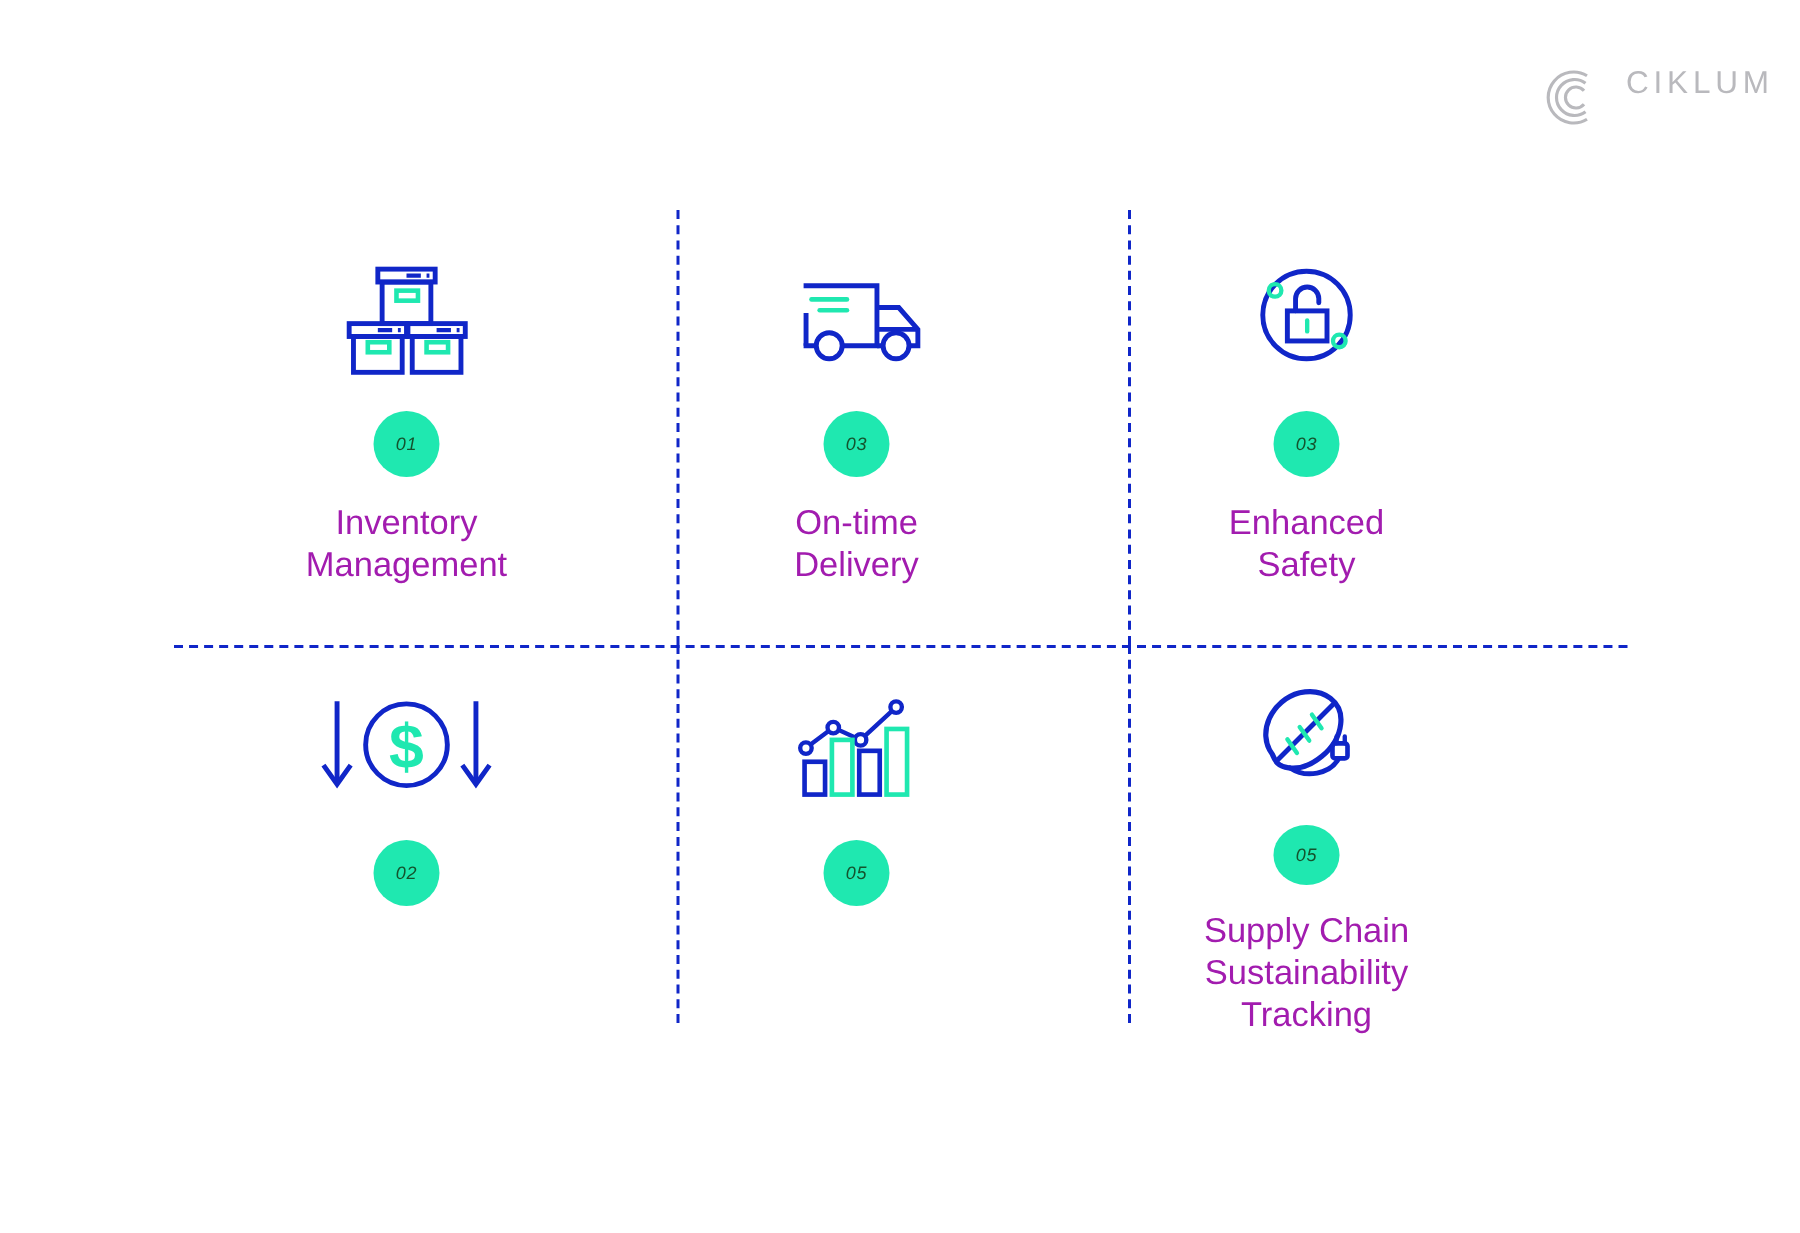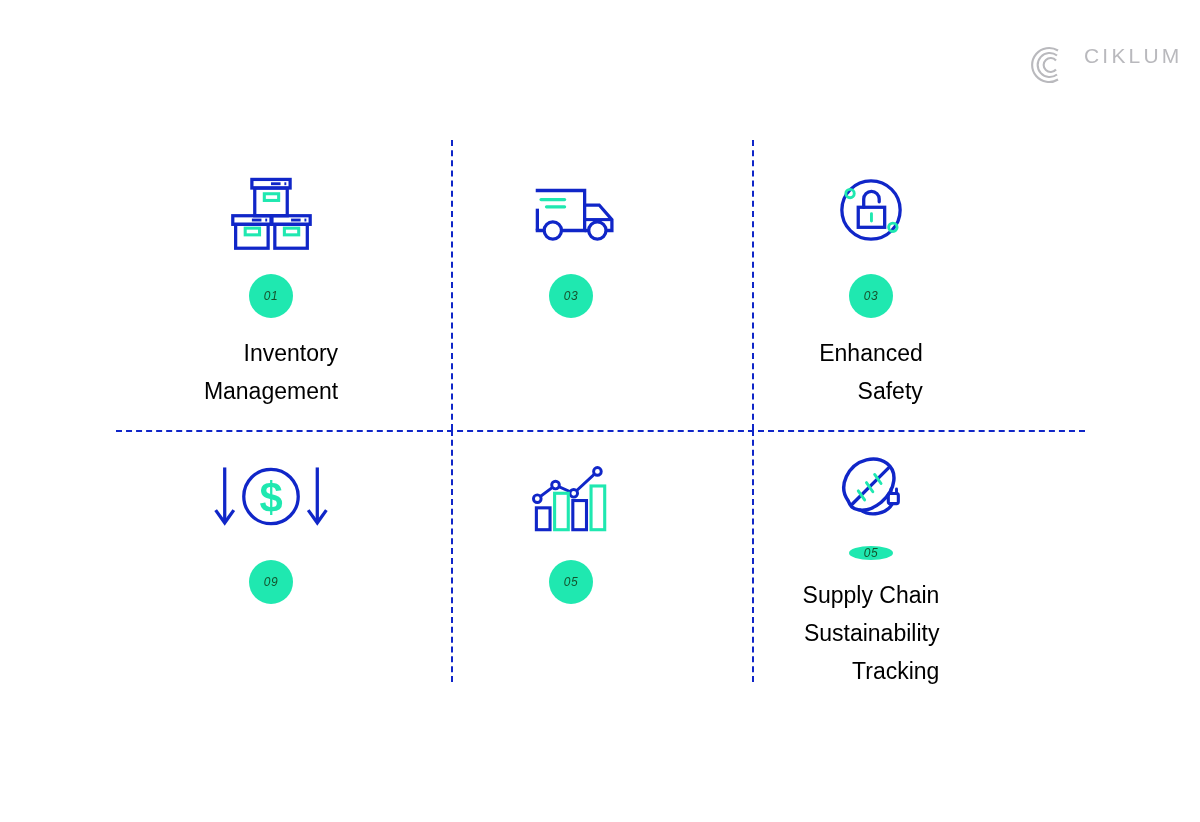--- a/index.html
+++ b/index.html
@@ -89,24 +89,24 @@
     font-size: 12px;
     display: flex;
     align-items: center;
     justify-content: center;
     margin-top: 16px;
     letter-spacing: 0.5px;
     font-style: italic;
   }
   .label {
     margin-top: 16px;
-    color: #000000;
+    color: #a21caf;
     font-size: 23px;
-    line-height: 38px;
-    text-align: right;
+    line-height: 28px;
+    text-align: center;
     white-space: pre-line;
   }
 </style>
 </head>
 <body>
 
 <div class="brand">
   <span class="brand-mark">
     <svg viewBox="0 0 42 42" width="42" height="42" aria-hidden="true">
       <path d="M30 6.5 A17 17 0 1 0 30 35.5" fill="none" stroke="#b9b9bd" stroke-width="2.1"></path>
@@ -166,20 +166,22 @@
           <line x1="70" y1="50" x2="100" y2="50" stroke="#1026c8" stroke-width="3.4"></line>
 
           <circle cx="35" cy="62" r="9.5" fill="#ffffff" stroke="#1026c8" stroke-width="3.6"></circle>
           <circle cx="84" cy="62" r="9.5" fill="#ffffff" stroke="#1026c8" stroke-width="3.6"></circle>
 
           <line x1="22" y1="28" x2="48" y2="28" stroke="#1fe8b0" stroke-width="3.4" stroke-linecap="round"></line>
           <line x1="28" y1="36" x2="48" y2="36" stroke="#1fe8b0" stroke-width="3.4" stroke-linecap="round"></line>
         </svg>
       </div>
       <div class="badge">03</div>
+      <div class="label">On-time
+Delivery</div>
     </div>
 
     <div class="cell">
       <div class="icon-box">
         <svg viewBox="0 0 90 90" width="82" height="82" aria-hidden="true">
           <circle cx="45" cy="45" r="32" fill="none" stroke="#1026c8" stroke-width="3.6"></circle>
 
           <rect x="31" y="42" width="29" height="22" fill="none" stroke="#1026c8" stroke-width="3.6"></rect>
 
           <path d="M37 42 V33 a8.5 8.5 0 0 1 17 0 v3" fill="none" stroke="#1026c8" stroke-width="3.6" stroke-linecap="round"></path>
@@ -204,21 +206,21 @@
           <line x1="14" y1="8" x2="14" y2="66" stroke="#1026c8" stroke-width="3.6"></line>
           <path d="M4 55 L14 69 L24 55" fill="none" stroke="#1026c8" stroke-width="3.6" stroke-linejoin="miter"></path>
 
           <line x1="116" y1="8" x2="116" y2="66" stroke="#1026c8" stroke-width="3.6"></line>
           <path d="M106 55 L116 69 L126 55" fill="none" stroke="#1026c8" stroke-width="3.6" stroke-linejoin="miter"></path>
 
           <circle cx="65" cy="40" r="30" fill="none" stroke="#1026c8" stroke-width="3.6"></circle>
           <text x="65" y="57" font-family="Liberation Sans, sans-serif" font-size="46" font-weight="bold" fill="#1fe8b0" text-anchor="middle">$</text>
         </svg>
       </div>
-      <div class="badge">09</div>
+      <div class="badge">02</div>
     </div>
 
     <div class="cell">
       <div class="icon-box">
         <svg viewBox="0 0 90 90" width="82" height="82" aria-hidden="true">
 
           <polyline points="8,48 28,33 48,42 74,18" fill="none" stroke="#1026c8" stroke-width="3.2"></polyline>
           <circle cx="8" cy="48" r="4.2" fill="#ffffff" stroke="#1026c8" stroke-width="3.2"></circle>
           <circle cx="28" cy="33" r="4.2" fill="#ffffff" stroke="#1026c8" stroke-width="3.2"></circle>
           <circle cx="48" cy="42" r="4.2" fill="#ffffff" stroke="#1026c8" stroke-width="3.2"></circle>

